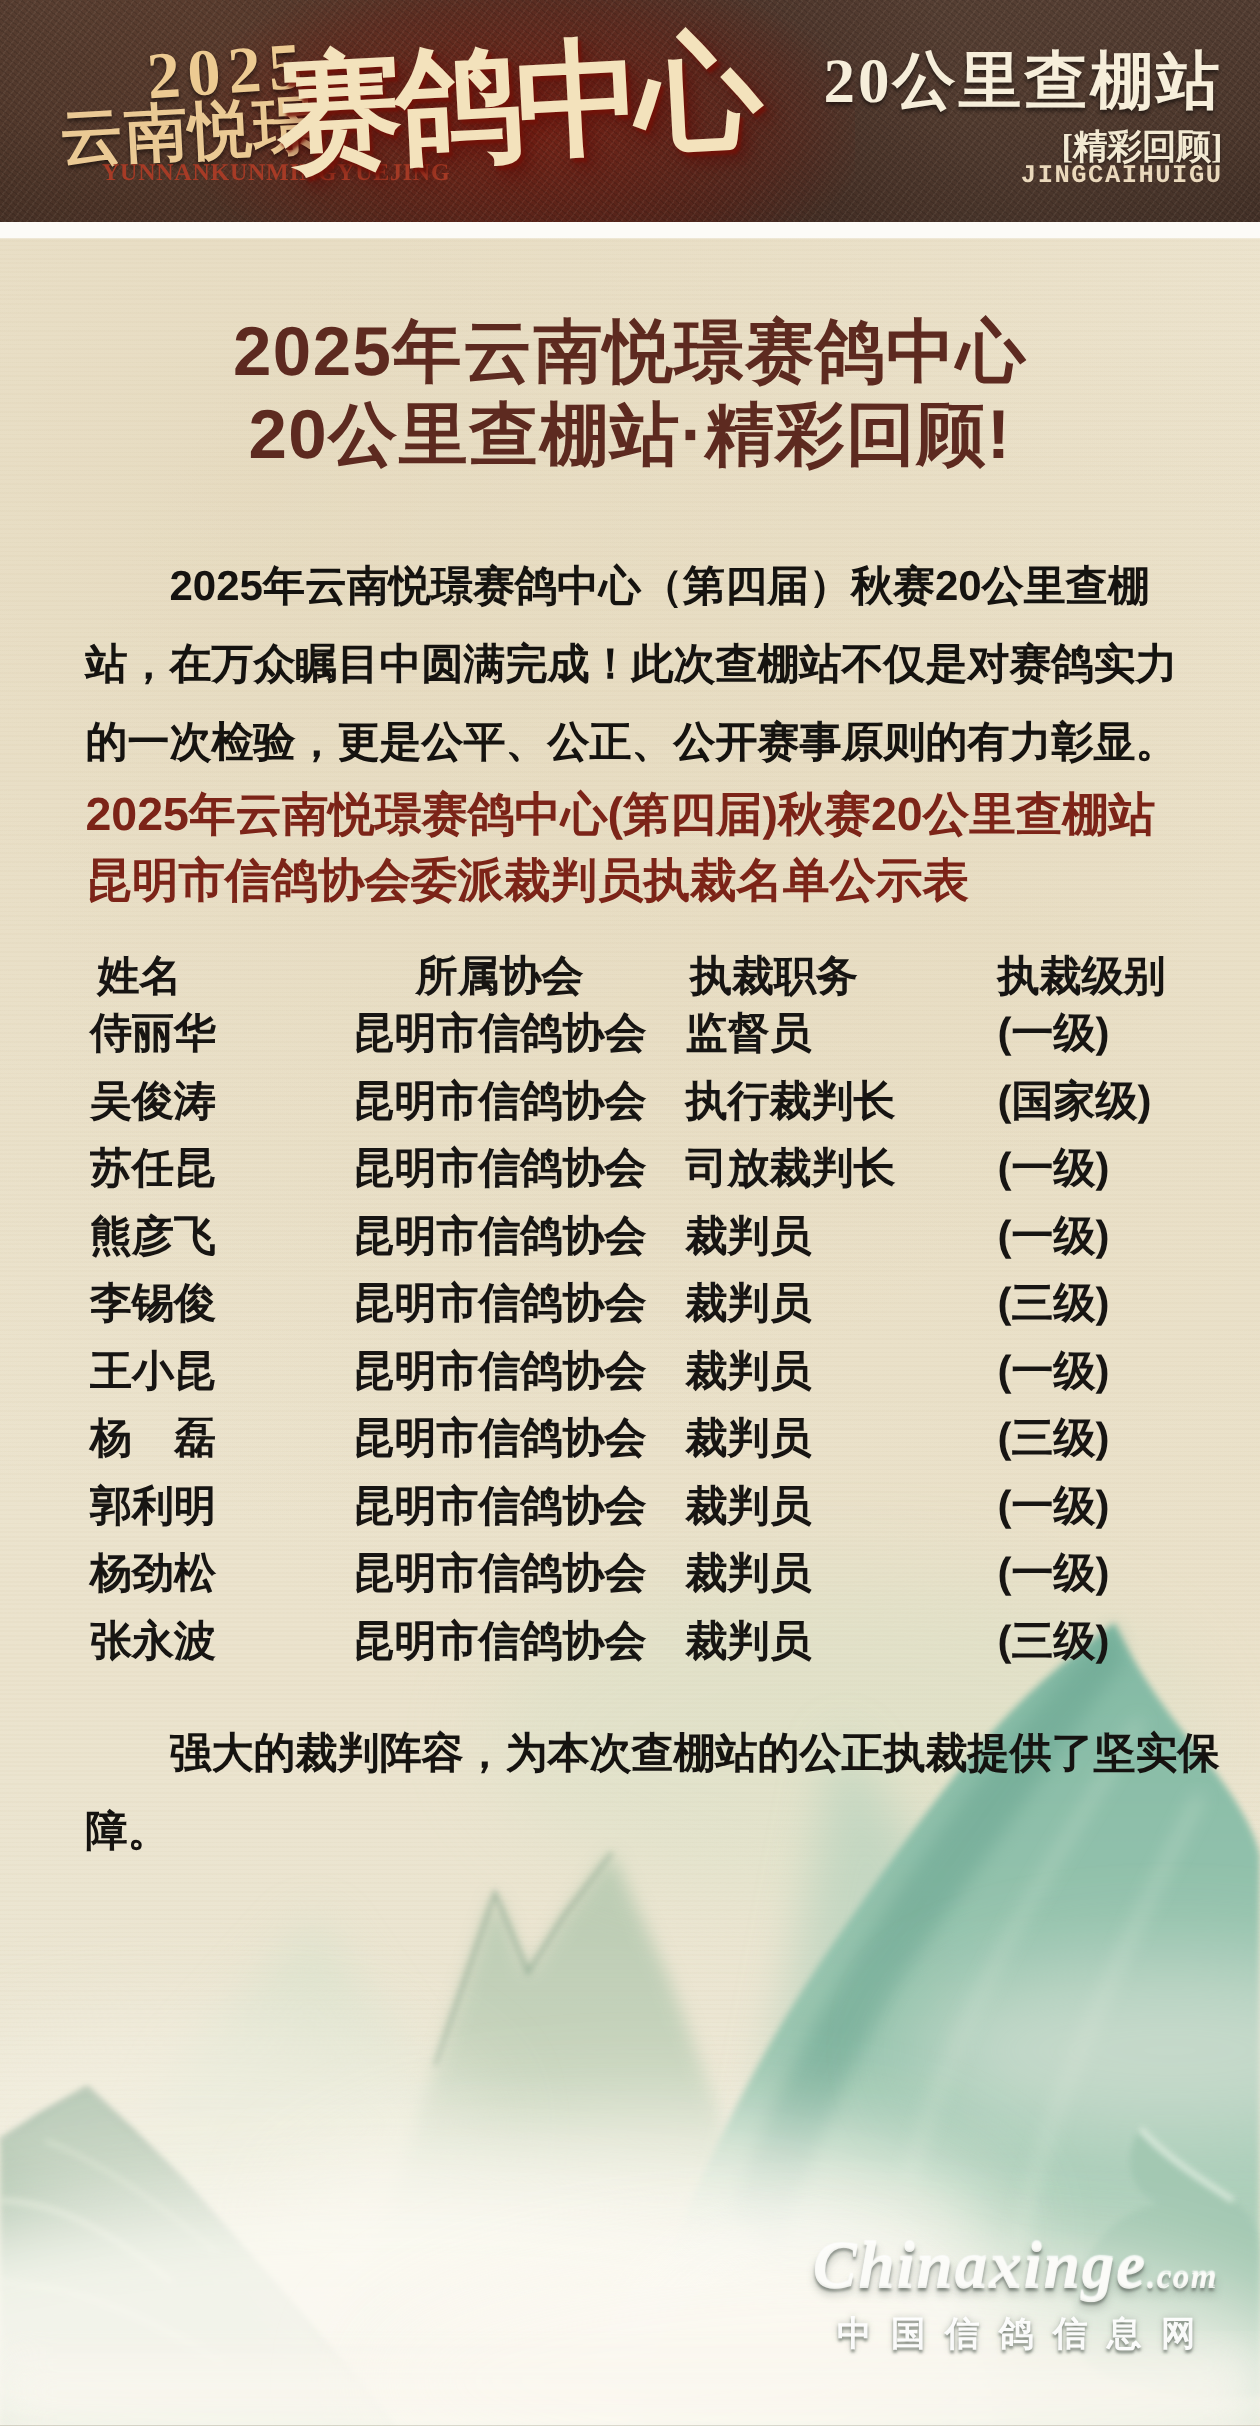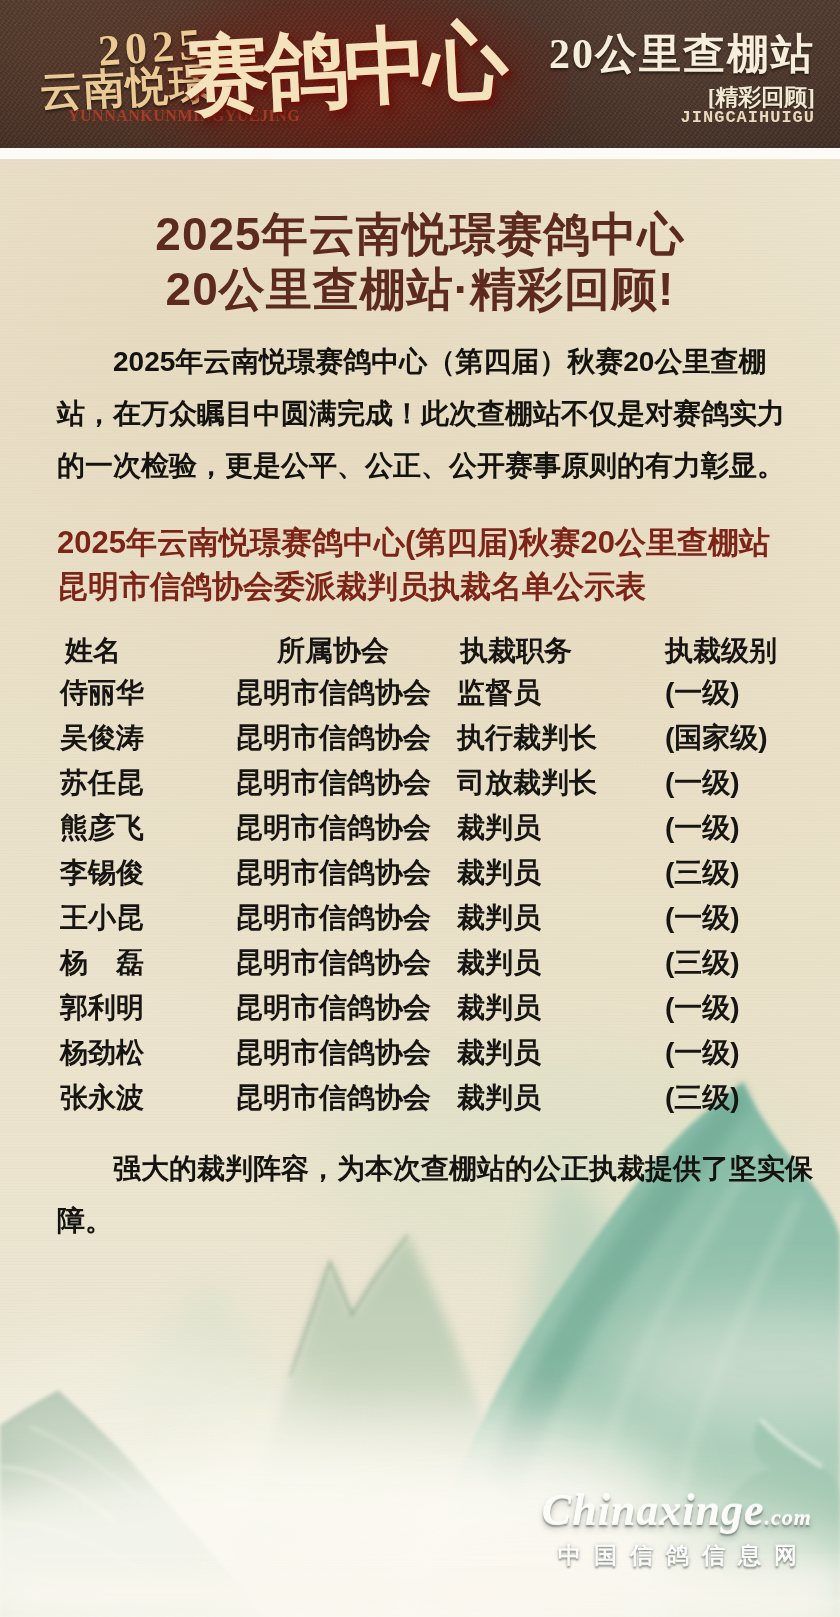--- a/index.html
+++ b/index.html
@@ -76,30 +76,30 @@
     overflow:hidden;
   }
   .painting{ position:absolute; left:0; top:788px; width:840px; height:670px; }
 
   .main-title{
     position:absolute; left:0; top:48px; width:100%; text-align:center;
     font-weight:bold; font-size:46px; line-height:55px; color:#5d2a20;
     letter-spacing:1px; z-index:3;
   }
   .intro{
-    position:absolute; left:57px; top:177px; width:728px;
+    position:absolute; left:57px; top:206px; width:728px;
     font-weight:bold; font-size:28px; line-height:52px; color:#151310;
     text-indent:2em; z-index:3;
   }
   .list-heading{
     position:absolute; left:57px; top:362px; width:740px;
     font-weight:bold; font-size:31px; line-height:44px; color:#7c2418; z-index:3;
   }
   .table{ position:absolute; left:60px; top:473px; width:730px; z-index:3; }
-  .trow{ display:flex; align-items:center; height:45px; }
+  .trow{ display:flex; align-items:flex-start; height:45px; }
   .trow.thead{ height:38px; }
   .c-name{ width:140px; } .c-assoc{ width:222px;margin-left:35px; } .c-pos{ width:208px; } .c-lvl{ flex:1; }
   .trow div{ font-weight:bold; font-size:28px; color:#171513; white-space:nowrap; }
   .thead .c-name{ padding-left:5px; }
   .thead .c-assoc{ text-align:center; padding-right:26px; }
   .thead .c-pos{ padding-left:3px; }
   .closing{
     position:absolute; left:57px; top:984px; width:757px;
     font-weight:bold; font-size:28px; line-height:52px; color:#151310;
     text-indent:2em; z-index:3;

